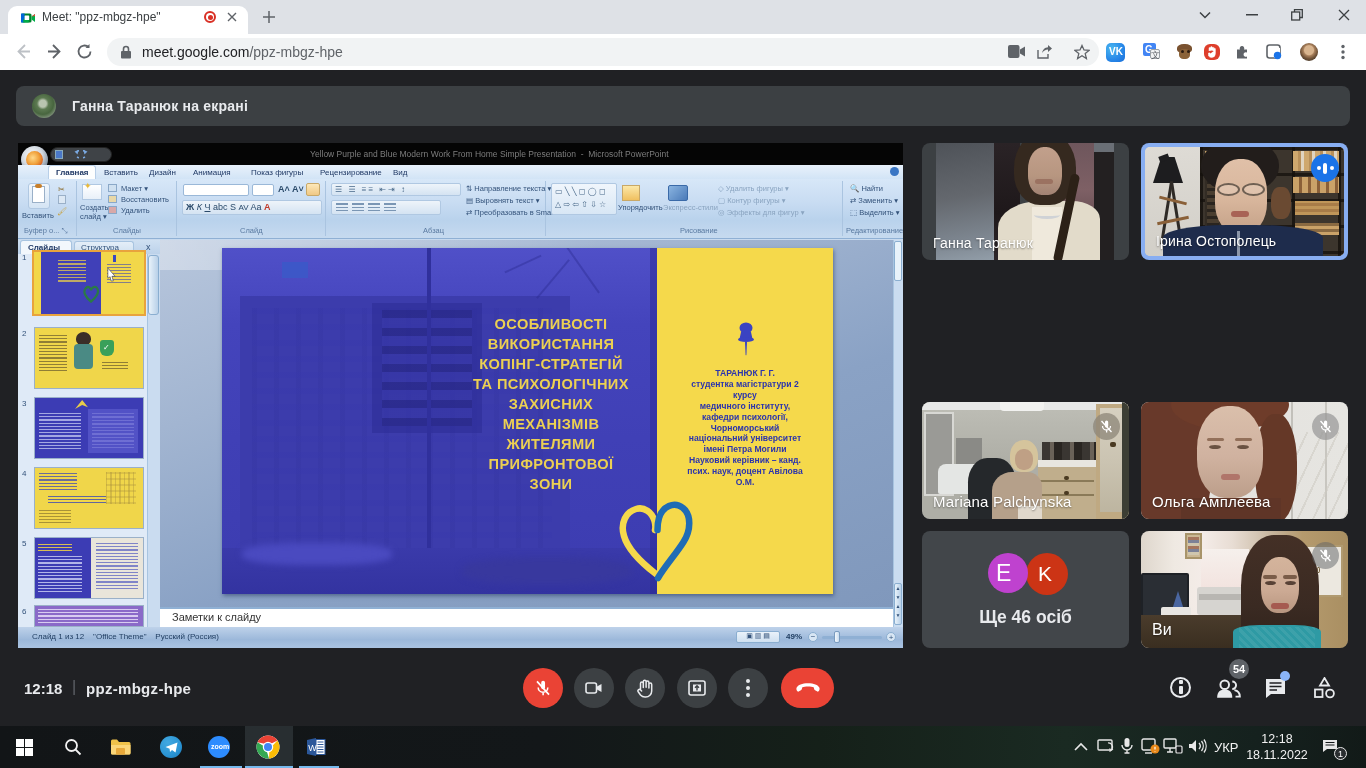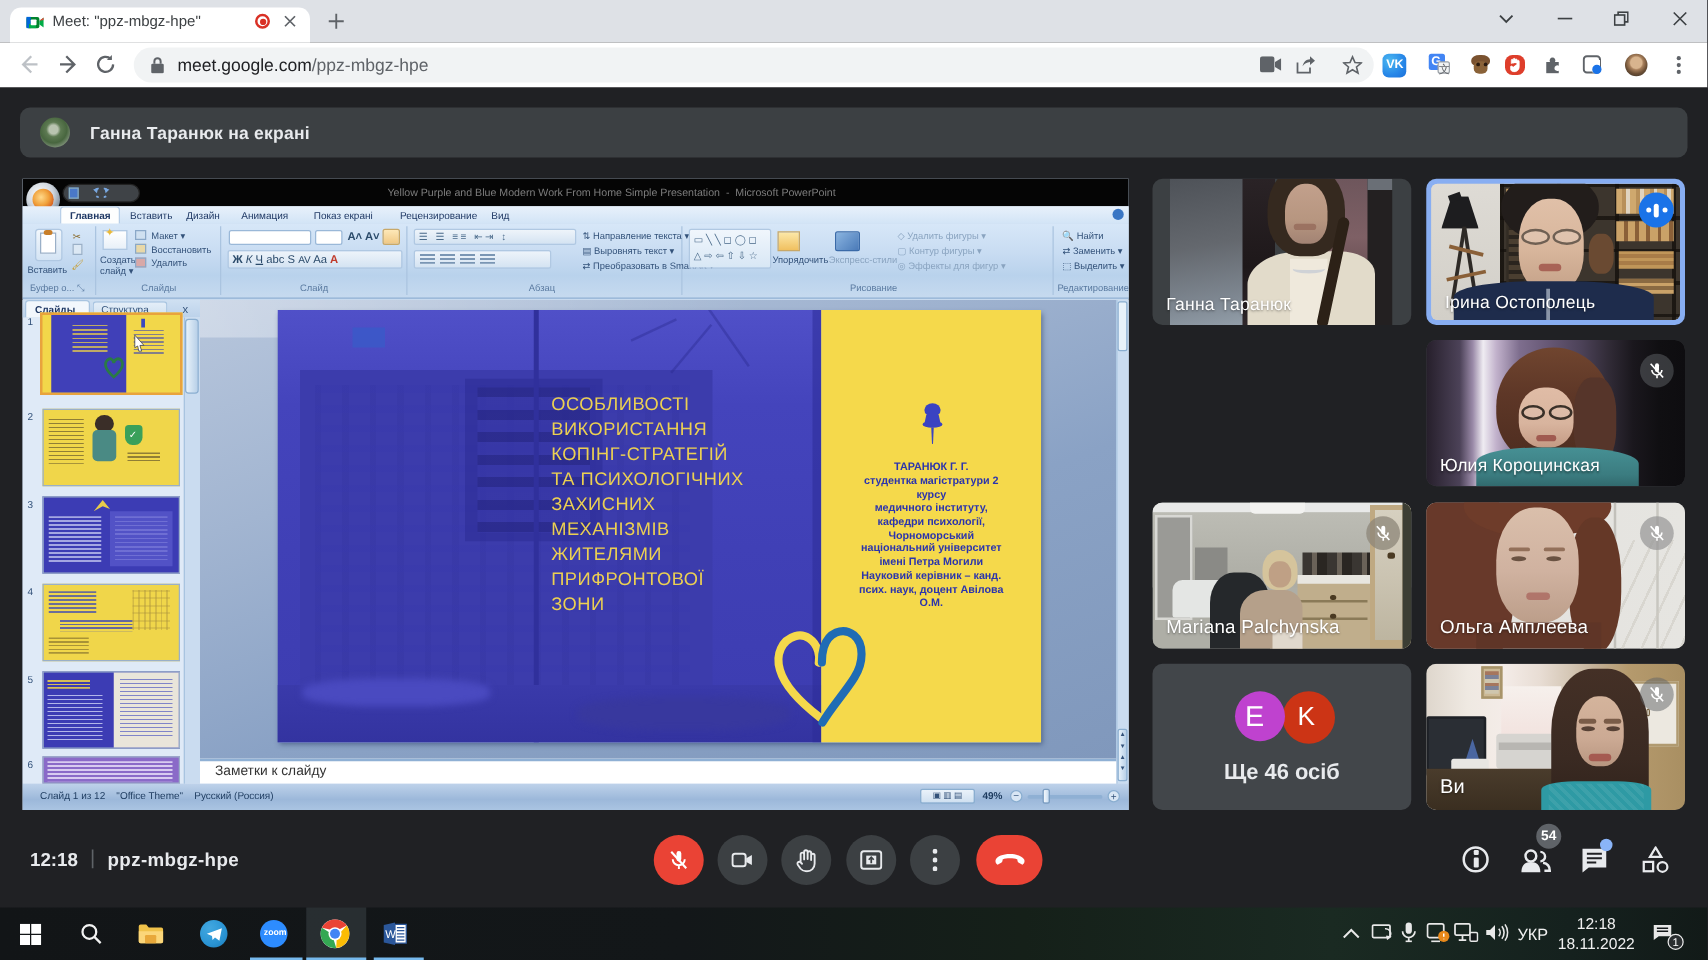--- a/index.html
+++ b/index.html
@@ -125,21 +125,21 @@
         <path d="M0.5 0.5 L4.5 1.5 L1.5 4.5 Z" fill="#7aa8e0"></path>
       </svg>
 
  <div class="a" style="left:0;top:22px;width:885px;height:14px;background:linear-gradient(180deg,#e8f1fb,#d2e4f6)"></div>
  <div class="a" style="left:30px;top:22px;width:48px;height:14px;background:#fdfefe;border:1px solid #b8cfe8;border-bottom:none;border-radius:3px 3px 0 0"></div>
  <div class="a" style="left:0;top:22px;width:885px;height:14px;font-size:8px;color:#1f3864">
   <span class="a" style="left:38px;top:3px;font-weight:bold">Главная</span>
   <span class="a" style="left:86px;top:3px">Вставить</span>
   <span class="a" style="left:131px;top:3px">Дизайн</span>
   <span class="a" style="left:175px;top:3px">Анимация</span>
-  <span class="a" style="left:233px;top:3px">Показ екрані</span>
+  <span class="a" style="left:233px;top:3px">Показ фигуры</span>
   <span class="a" style="left:302px;top:3px">Рецензирование</span>
   <span class="a" style="left:375px;top:3px">Вид</span>
  </div>
  <div class="a" style="left:872px;top:24px;width:9px;height:9px;border-radius:50%;background:#3a76c4"></div>
 
  <div class="a" style="left:0;top:36px;width:885px;height:60px;background:linear-gradient(180deg,#d7e7f8 0%,#c8dcf2 40%,#b9d2ec 70%,#c6daef 100%);border-bottom:1px solid #8fb0d4"></div>
  <div class="a" style="left:58px;top:38px;width:1px;height:55px;background:#aac4e0"></div>
  <div class="a" style="left:158px;top:38px;width:1px;height:55px;background:#aac4e0"></div>
  <div class="a" style="left:307px;top:38px;width:1px;height:55px;background:#aac4e0"></div>
  <div class="a" style="left:527px;top:38px;width:1px;height:55px;background:#aac4e0"></div>
@@ -268,21 +268,21 @@
   <div class="a" style="left:205px;top:0;width:4px;height:346px;background:#30309c"></div>
   <div class="a" style="left:0;top:300px;width:435px;height:46px;background:linear-gradient(180deg,#3a3aaa,#3333a0)"></div>
   <div class="a" style="left:20px;top:295px;width:150px;height:22px;border-radius:40%;background:#4a4ac0;filter:blur(3px)"></div>
   <div class="a" style="left:240px;top:310px;width:170px;height:26px;border-radius:40%;background:#38389e;filter:blur(3px)"></div>
   <div class="a" style="left:330px;top:6px;width:2px;height:50px;background:rgba(40,40,140,.38);transform:rotate(40deg)"></div>
   <div class="a" style="left:360px;top:-6px;width:2px;height:56px;background:rgba(40,40,140,.38);transform:rotate(-35deg)"></div>
   <div class="a" style="left:300px;top:-4px;width:2px;height:40px;background:rgba(40,40,140,.38);transform:rotate(65deg)"></div>
   <div class="a" style="left:60px;top:14px;width:26px;height:16px;background:#3a5ac8;opacity:.8"></div>
   <div class="a" style="left:428px;top:0;width:7px;height:346px;background:rgba(44,44,152,.55)"></div>
   <div class="a" style="left:435px;top:0;width:176px;height:346px;background:#f5d94b"></div>
-  <div class="a" style="left:219px;top:66px;width:220px;height:190px;text-align:left;font-weight:normal;font-size:14.6px;line-height:20px;color:#ecd052;letter-spacing:.4px">ОСОБЛИВОСТІ<br>ВИКОРИСТАННЯ<br>КОПІНГ-СТРАТЕГІЙ<br>ТА ПСИХОЛОГІЧНИХ<br>ЗАХИСНИХ<br>МЕХАНІЗМІВ<br>ЖИТЕЛЯМИ<br>ПРИФРОНТОВОЇ<br>ЗОНИ</div>
+  <div class="a" style="left:219px;top:66px;width:220px;height:190px;text-align:center;font-weight:bold;font-size:14.6px;line-height:20px;color:#ecd052;letter-spacing:.4px">ОСОБЛИВОСТІ<br>ВИКОРИСТАННЯ<br>КОПІНГ-СТРАТЕГІЙ<br>ТА ПСИХОЛОГІЧНИХ<br>ЗАХИСНИХ<br>МЕХАНІЗМІВ<br>ЖИТЕЛЯМИ<br>ПРИФРОНТОВОЇ<br>ЗОНИ</div>
   <svg class="a" style="left:514px;top:74px" width="20" height="40" viewBox="0 0 20 40">
 <ellipse cx="10" cy="6" rx="6.5" ry="5.5" fill="#3a43c2"></ellipse>
 <path d="M5 10 L15 10 L16.5 17 L3.5 17 Z" fill="#3a43c2"></path>
 <ellipse cx="10" cy="17.5" rx="8" ry="2.6" fill="#3a43c2"></ellipse>
 <path d="M9 20 h2 l-0.6 13 a0.6 0.6 0 0 1 -0.8 0 Z" fill="#3a43c2"></path>
 </svg>
   <div class="a" style="left:443px;top:120px;width:160px;height:130px;text-align:center;font-size:8.6px;line-height:10.9px;color:#2b34ad;font-weight:bold">ТАРАНЮК Г. Г.<br>студентка магістратури 2<br>курсу<br>медичного інституту,<br>кафедри психології,<br>Чорноморський<br>національний університет<br>імені Петра Могили<br>Науковий керівник – канд.<br>псих. наук, доцент Авілова<br>О.М.</div>
   <svg class="a" style="left:388px;top:246px" width="92" height="90" viewBox="0 0 92 90">
    <path d="M46 80 C33 70 18 56 14 42 C10 29 16 18 26 15 C34 12.5 42 18 44.5 27 C45.5 30.5 45.5 34 45 36" fill="none" stroke="#f5d94b" stroke-width="6.5" stroke-linecap="round"></path>
    <path d="M48 84 C55 72 66 60 73.5 48 C81 36 81.5 21 73 14 C64 7 52.5 12.5 49 24 C47.5 29 47.5 33 47.5 36" fill="none" stroke="#1f6cb5" stroke-width="6.5" stroke-linecap="round"></path>
@@ -354,38 +354,20 @@
  </div>
  <div class="a" style="top:11px;right:9px;width:28px;height:28px;border-radius:50%;background:#1a73e8;display:flex;align-items:center;justify-content:center;gap:2.5px">
   <span style="width:4px;height:4px;border-radius:2px;background:#fff"></span>
         <span style="width:4px;height:11px;border-radius:2px;background:#fff"></span>
         <span style="width:4px;height:4px;border-radius:2px;background:#fff"></span>
  </div>
  <div class="nm" style="left:15px;bottom:11px">Ірина Остополець</div>
 </div>
 
 
-<div class="tile" style="left:1141px;top:272px">
- <div class="a" style="left:0;top:0;width:207px;height:117px;background:linear-gradient(90deg,#261f2b 0%,#4c4258 13%,#9a8aa8 18%,#efecf2 22%,#c2b2cc 27%,#7e6e8e 36%,#655673 48%,#4c4258 60%,#322c38 70%,#1a171d 80%,#100f12 90%,#0e0d10 100%)"></div>
- <div class="a" style="left:56px;top:6px;width:92px;height:94px;border-radius:50% 50% 44% 44%;background:linear-gradient(180deg,#70452f 0%,#5e3727 40%,#4c2c1f 100%)"></div>
- <div class="a" style="left:74px;top:38px;width:44px;height:48px;border-radius:46% 46% 42% 42%;background:linear-gradient(180deg,#e0bca6 0%,#d8b49e 60%,#c49a84 100%)"></div>
- <div class="a" style="left:76px;top:52px;width:19px;height:12px;border-radius:50%;border:2.5px solid #3a3028;background:rgba(230,210,200,.2)"></div>
- <div class="a" style="left:98px;top:52px;width:19px;height:12px;border-radius:50%;border:2.5px solid #3a3028;background:rgba(230,210,200,.2)"></div>
- <div class="a" style="left:88px;top:76px;width:16px;height:5px;border-radius:3px;background:#a05a50"></div>
- <div class="a" style="left:118px;top:30px;width:34px;height:70px;border-radius:40%;background:#56352a"></div>
- <div class="a" style="left:40px;top:86px;width:130px;height:31px;border-radius:38% 42% 0 0;background:linear-gradient(180deg,#469094 0%,#3b7c80 70%,#316a6e 100%)"></div>
- <div class="mut">
-        <svg width="15" height="15" viewBox="0 0 15 15">
-          <rect x="6" y="1.5" width="3.2" height="7" rx="1.6" fill="#fff"></rect>
-          <path d="M3.5 7 a4 4 0 0 0 8 0 M7.6 11 V13.5" stroke="#fff" stroke-width="1.3" fill="none"></path>
-          <path d="M2.5 2 L12.5 13" stroke="#fff" stroke-width="1.4"></path>
-        </svg>
-      </div>
- <div class="nm">Юлия Короцинская</div>
-</div>
 
 <div class="tile" style="left:922px;top:402px">
  <div class="a" style="left:0;top:0;width:207px;height:117px;background:#aeaea6"></div>
  <div class="a" style="left:0;top:0;width:207px;height:8px;background:#e8e9e8"></div>
  <div class="a" style="left:0;top:8px;width:207px;height:60px;background:linear-gradient(180deg,#bcbcb4,#acaca4)"></div>
  <div class="a" style="left:2px;top:10px;width:30px;height:84px;background:#9a9a96;border:2px solid #d8d8d4"></div>
  <div class="a" style="left:78px;top:0;width:44px;height:9px;border-radius:0 0 4px 4px;background:#f2f2f0"></div>
  <div class="a" style="left:34px;top:36px;width:26px;height:34px;background:#8a8a86"></div>
  <div class="a" style="left:16px;top:62px;width:56px;height:30px;border-radius:8px 14px 2px 2px;background:#e4e6e4"></div>
  <div class="a" style="left:46px;top:56px;width:48px;height:61px;border-radius:40% 40% 0 0;background:#25282b"></div>

